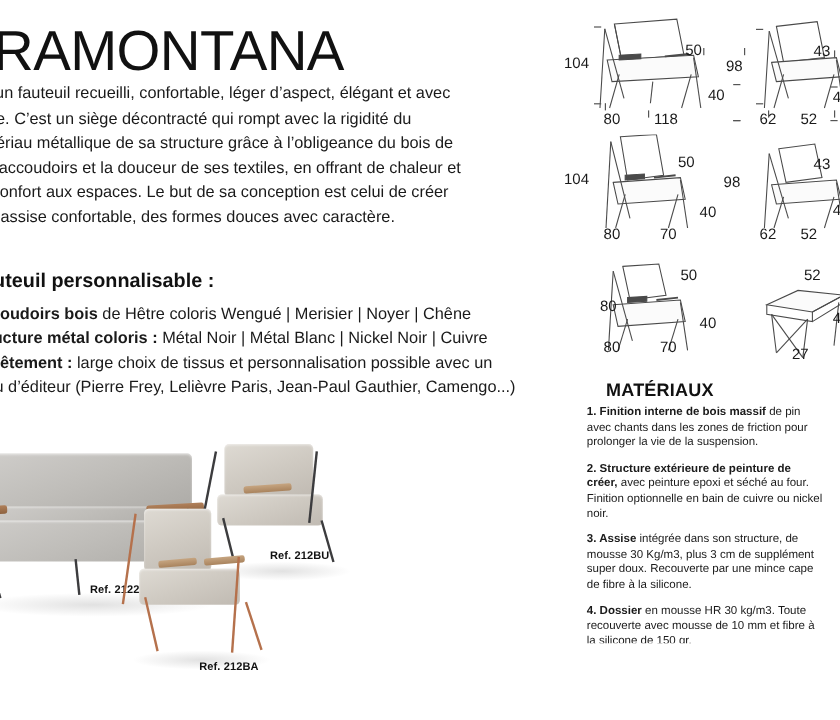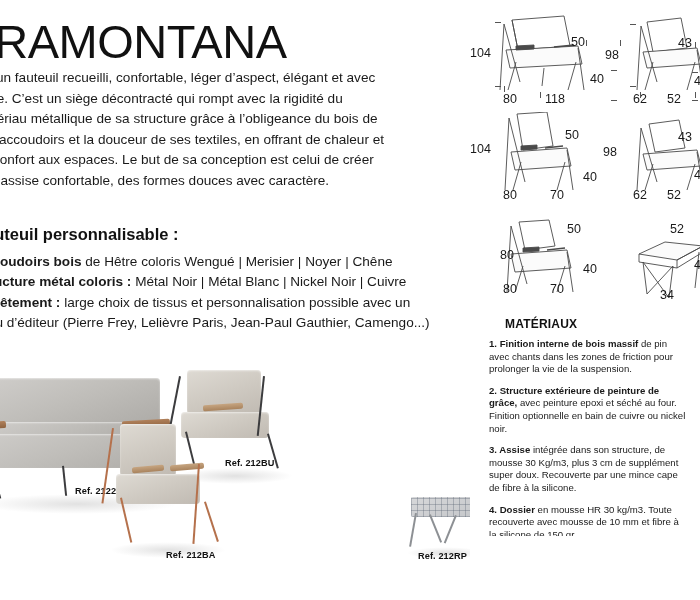--- a/index.html
+++ b/index.html
@@ -84,21 +84,21 @@
 
   .drawings { position: absolute; left: 0; top: 0; width: 230px; height: 320px; }
   .dim {
     position: absolute; font-size: 12.5px; color: #1a1a1a; white-space: nowrap;
     font-family: "Liberation Sans", sans-serif;
   }
   .tick { position: absolute; background: #555; }
 
   .materials-head {
     position: absolute; left: 35px; top: 317px;
-    font-size: 12px; font-weight: bold; letter-spacing: .2px; color: #111;
+    font-size: 15px; font-weight: bold; letter-spacing: .2px; color: #111;
   }
   .materials {
     position: absolute; left: 19px; top: 338px; width: 215px;
     font-size: 9.6px; line-height: 12.6px; color: #1a1a1a;
   }
   .mat-item { margin-bottom: 9px; }
   .mat-item p { white-space: nowrap; }
   .materials b { font-weight: bold; }
 </style>
 </head>
@@ -174,29 +174,20 @@
         <div class="arm pale" style="left:62px; top:44px; width:34px; height:6px; transform:rotate(-5deg);"></div>
         <div class="leg copper" style="left:4px; top:8px; width:2px; height:76px; transform:rotate(8deg);"></div>
         <div class="leg copper" style="left:12px; top:78px; width:2px; height:46px; transform:rotate(-13deg);"></div>
         <div class="leg copper" style="left:90px; top:44px; width:2px; height:80px; transform:rotate(4deg);"></div>
         <div class="leg copper" style="left:96px; top:82px; width:2px; height:42px; transform:rotate(-18deg);"></div>
         <div class="reflabel" style="left:58px; top:130px;">Ref. 212BA</div>
       </div>
 
 
 
-      <div class="prod" style="left:405px; top:125px; width:85px; height:70px;">
-        <div class="shadow" style="left:2px; top:52px; width:78px; height:12px;"></div>
-        <div class="plaid" style="left:6px; top:2px; width:68px; height:20px;"></div>
-        <div class="leg silver" style="left:10px; top:18px; width:2px; height:34px; transform:rotate(10deg);"></div>
-
-        <div class="leg silver" style="left:24px; top:20px; width:2px; height:30px; transform:rotate(-22deg);"></div>
-        <div class="leg silver" style="left:50px; top:20px; width:2px; height:30px; transform:rotate(22deg);"></div>
-        <div class="reflabel" style="left:13px; top:56px;">Ref. 212RP</div>
-      </div>
 
     </div>
   </div>
 
   <div class="right-col">
 
     <div class="drawings">
 
       <svg width="120" height="108" style="position:absolute;left:20px;top:2px;">
         <g fill="none" stroke="#4a4a4a" stroke-width="0.9">
@@ -298,21 +289,21 @@
           <path d="M52 28 L78 14 L78 20 L52 36"></path>
           <path d="M18 30 L22 62"></path>
           <path d="M48 34 L44 66"></path>
           <path d="M18 30 L44 66"></path>
           <path d="M48 34 L22 62"></path>
           <path d="M74 20 L70 56"></path>
         </g>
       </svg>
       <div class="dim" style="left:200px; top:222px;">52</div>
       <div class="dim" style="left:224px; top:258px;">40</div>
-      <div class="dim" style="left:190px; top:288px;">34</div>
+      <div class="dim" style="left:190px; top:288px;">27</div>
 
       <div class="tick" style="left:25px;  top:22px;  width:6px; height:1px;"></div>
       <div class="tick" style="left:25px;  top:86px;  width:6px; height:1px;"></div>
       <div class="tick" style="left:116px; top:40px;  width:1px; height:6px;"></div>
       <div class="tick" style="left:150px; top:40px;  width:1px; height:6px;"></div>
       <div class="tick" style="left:141px; top:70px;  width:6px; height:1px;"></div>
       <div class="tick" style="left:141px; top:100px; width:6px; height:1px;"></div>
       <div class="tick" style="left:34px;  top:86px;  width:1px; height:6px;"></div>
       <div class="tick" style="left:70px;  top:92px;  width:1px; height:6px;"></div>
       <div class="tick" style="left:141px; top:100px; width:6px; height:1px;"></div>
@@ -330,21 +321,21 @@
     <div class="materials">
 
       <div class="mat-item">
         <p><b>1.</b><b> Finition interne de bois massif</b><span> de pin</span></p>
         <p>avec chants dans les zones de friction pour</p>
         <p>prolonger la vie de la suspension.</p>
       </div>
 
       <div class="mat-item">
         <p><b>2.</b><b> Structure extérieure de peinture de</b></p>
-        <p><b>grâce,</b><span> avec peinture epoxi et séché au four.</span></p>
+        <p><b>créer,</b><span> avec peinture epoxi et séché au four.</span></p>
         <p>Finition optionnelle en bain de cuivre ou nickel</p>
         <p>noir.</p>
       </div>
 
       <div class="mat-item">
         <p><b>3.</b><b> Assise</b><span> intégrée dans son structure, de</span></p>
         <p>mousse 30 Kg/m3, plus 3 cm de supplément</p>
         <p>super doux. Recouverte par une mince cape</p>
         <p>de fibre à la silicone.</p>
       </div>

